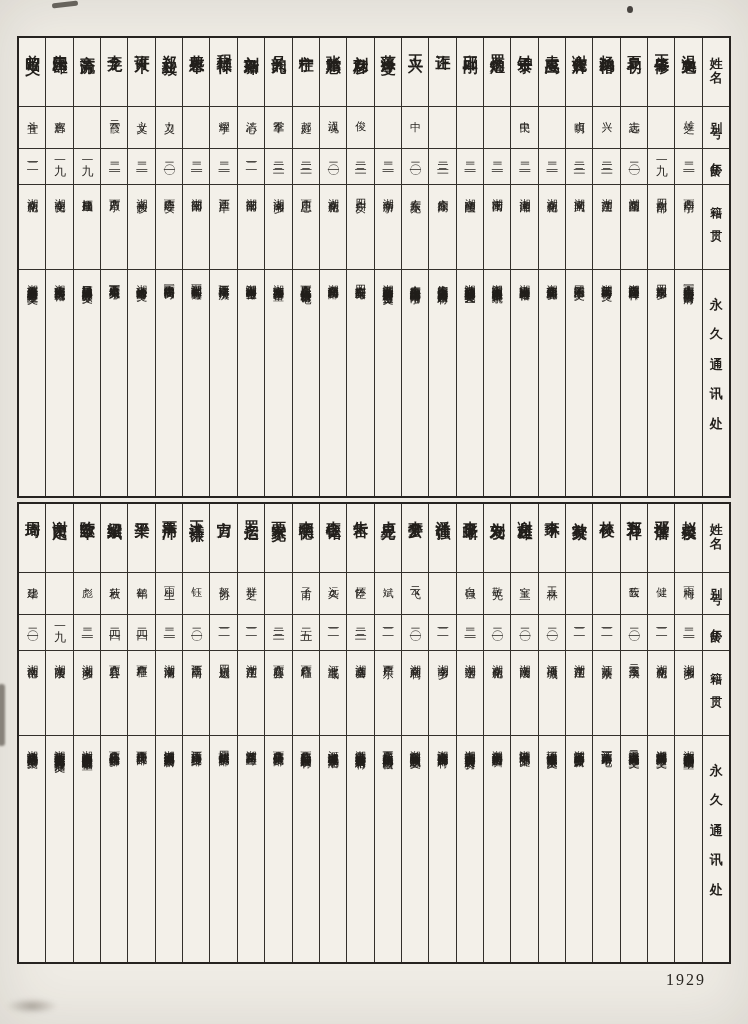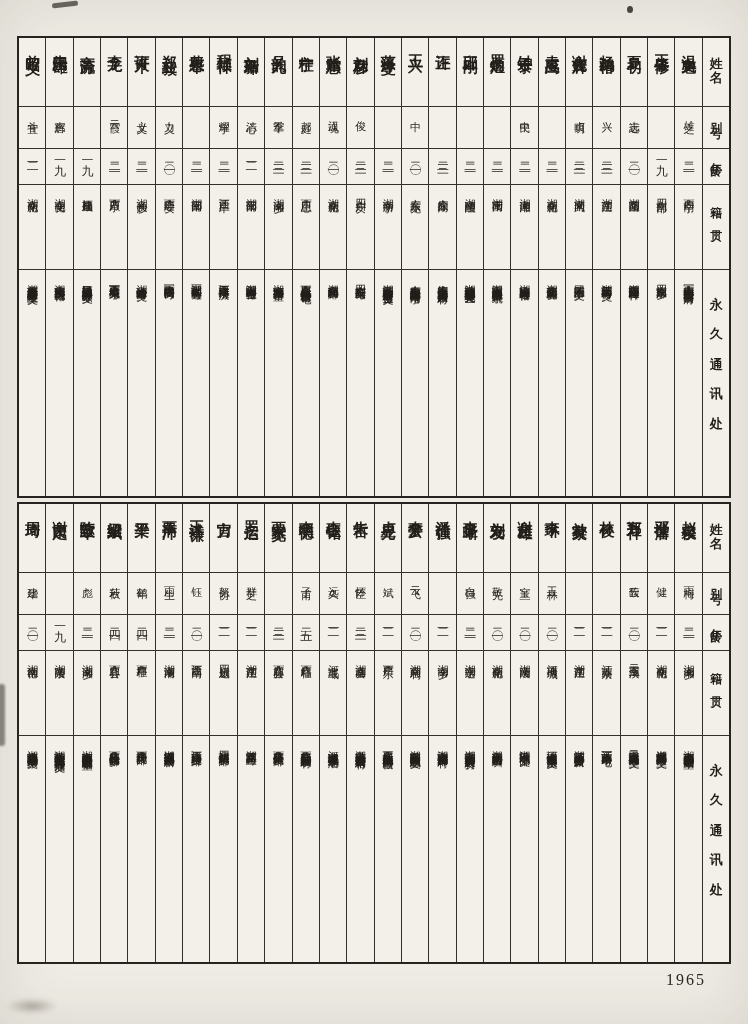--- a/index.html
+++ b/index.html
@@ -1006,14 +1006,14 @@
     </div>
     <div class="cell native">
       <span class="vt f-native">湖南常德</span>
     </div>
     <div class="cell addr">
       <span class="vt f-addr">湖南常德鸡鹅桥邮转前周家交</span>
     </div>
   </div>
 </section>
 
-  <div class="page-number">1965</div>
+  <div class="page-number">1929</div>
 </div>
 
 </body></html>

